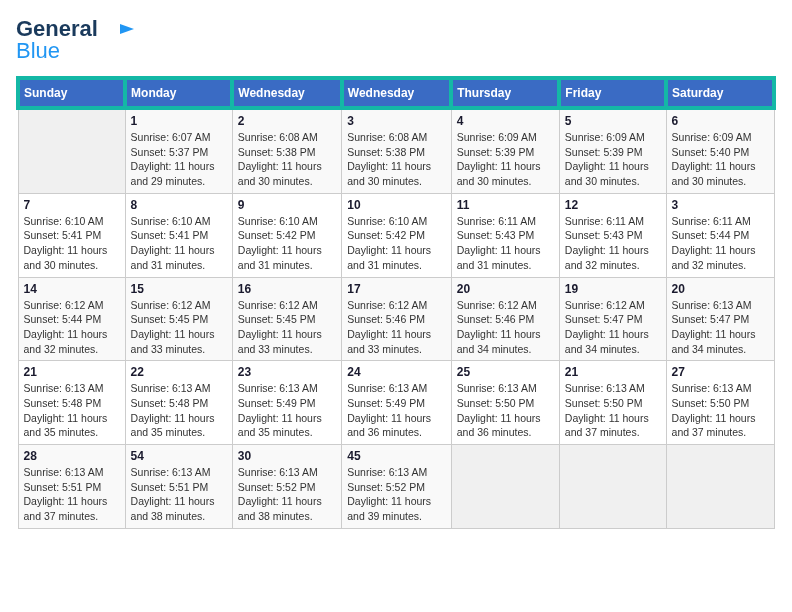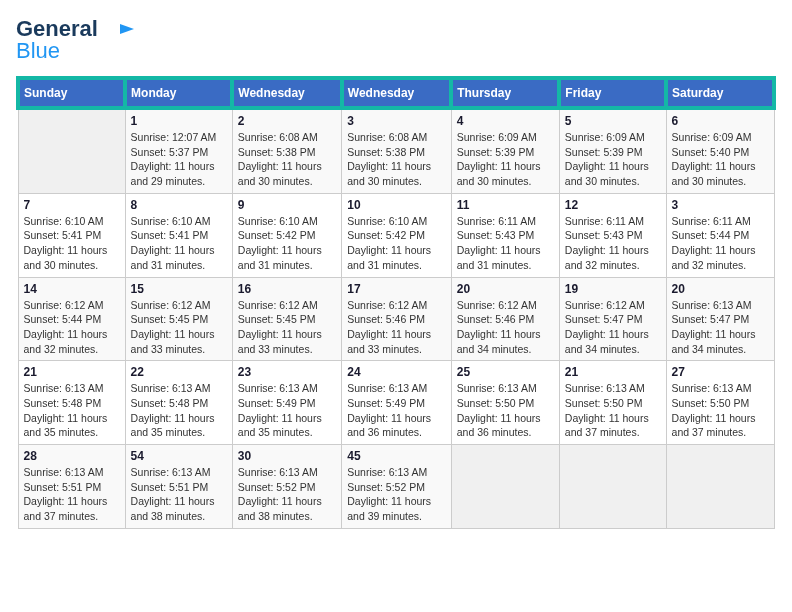--- a/index.html
+++ b/index.html
@@ -107,21 +107,21 @@
         <th>Thursday</th>
         <th>Friday</th>
         <th>Saturday</th>
       </tr>
   </thead>
   <tbody id="calendar-body">
   <tr>
         <td class="empty-cell"></td>
         <td>
           <span class="day-num">1</span>
-          <div class="cell-detail" style="white-space: pre-line;">Sunrise: 12:07 AM
+          <div class="cell-detail" style="white-space: pre-line;">Sunrise: 6:07 AM
 Sunset: 5:37 PM
 Daylight: 11 hours
 and 29 minutes.</div>
         </td>
         <td>
           <span class="day-num">2</span>
           <div class="cell-detail" style="white-space: pre-line;">Sunrise: 6:08 AM
 Sunset: 5:38 PM
 Daylight: 11 hours
 and 30 minutes.</div>

